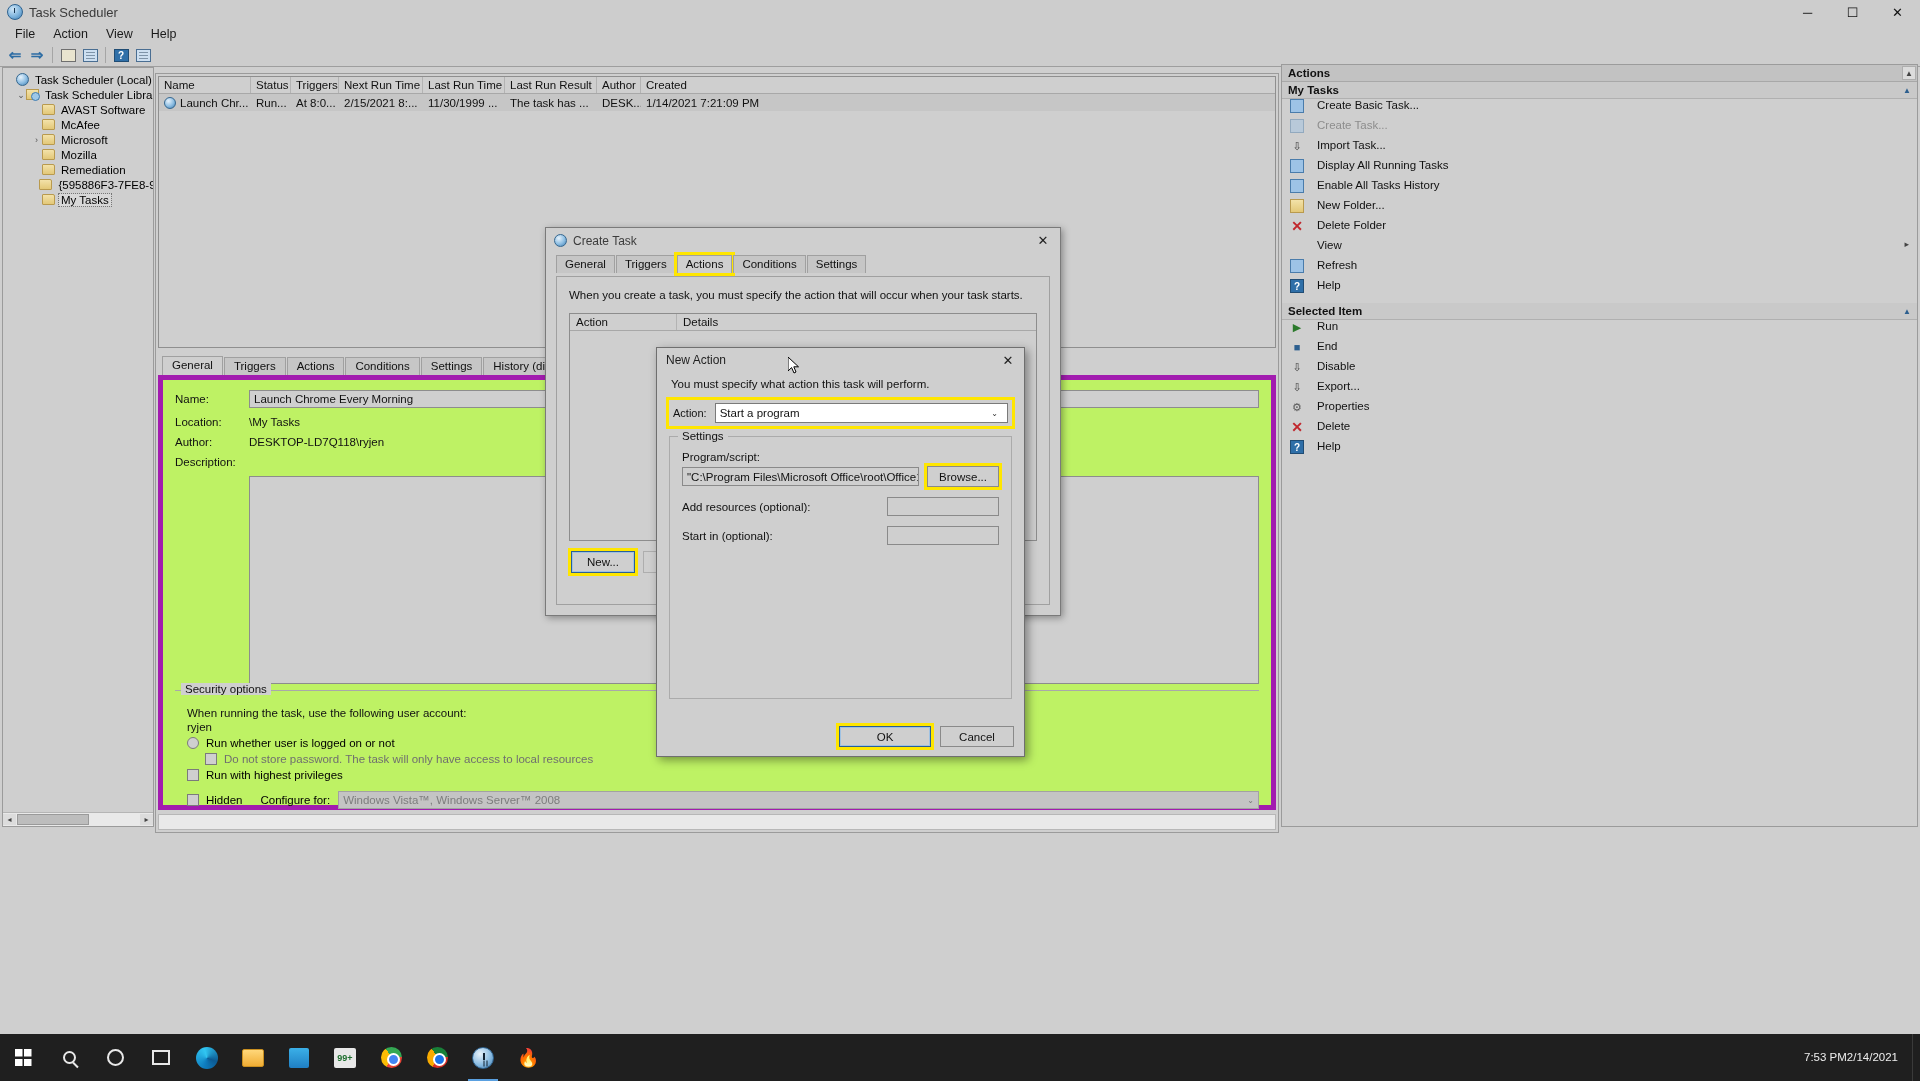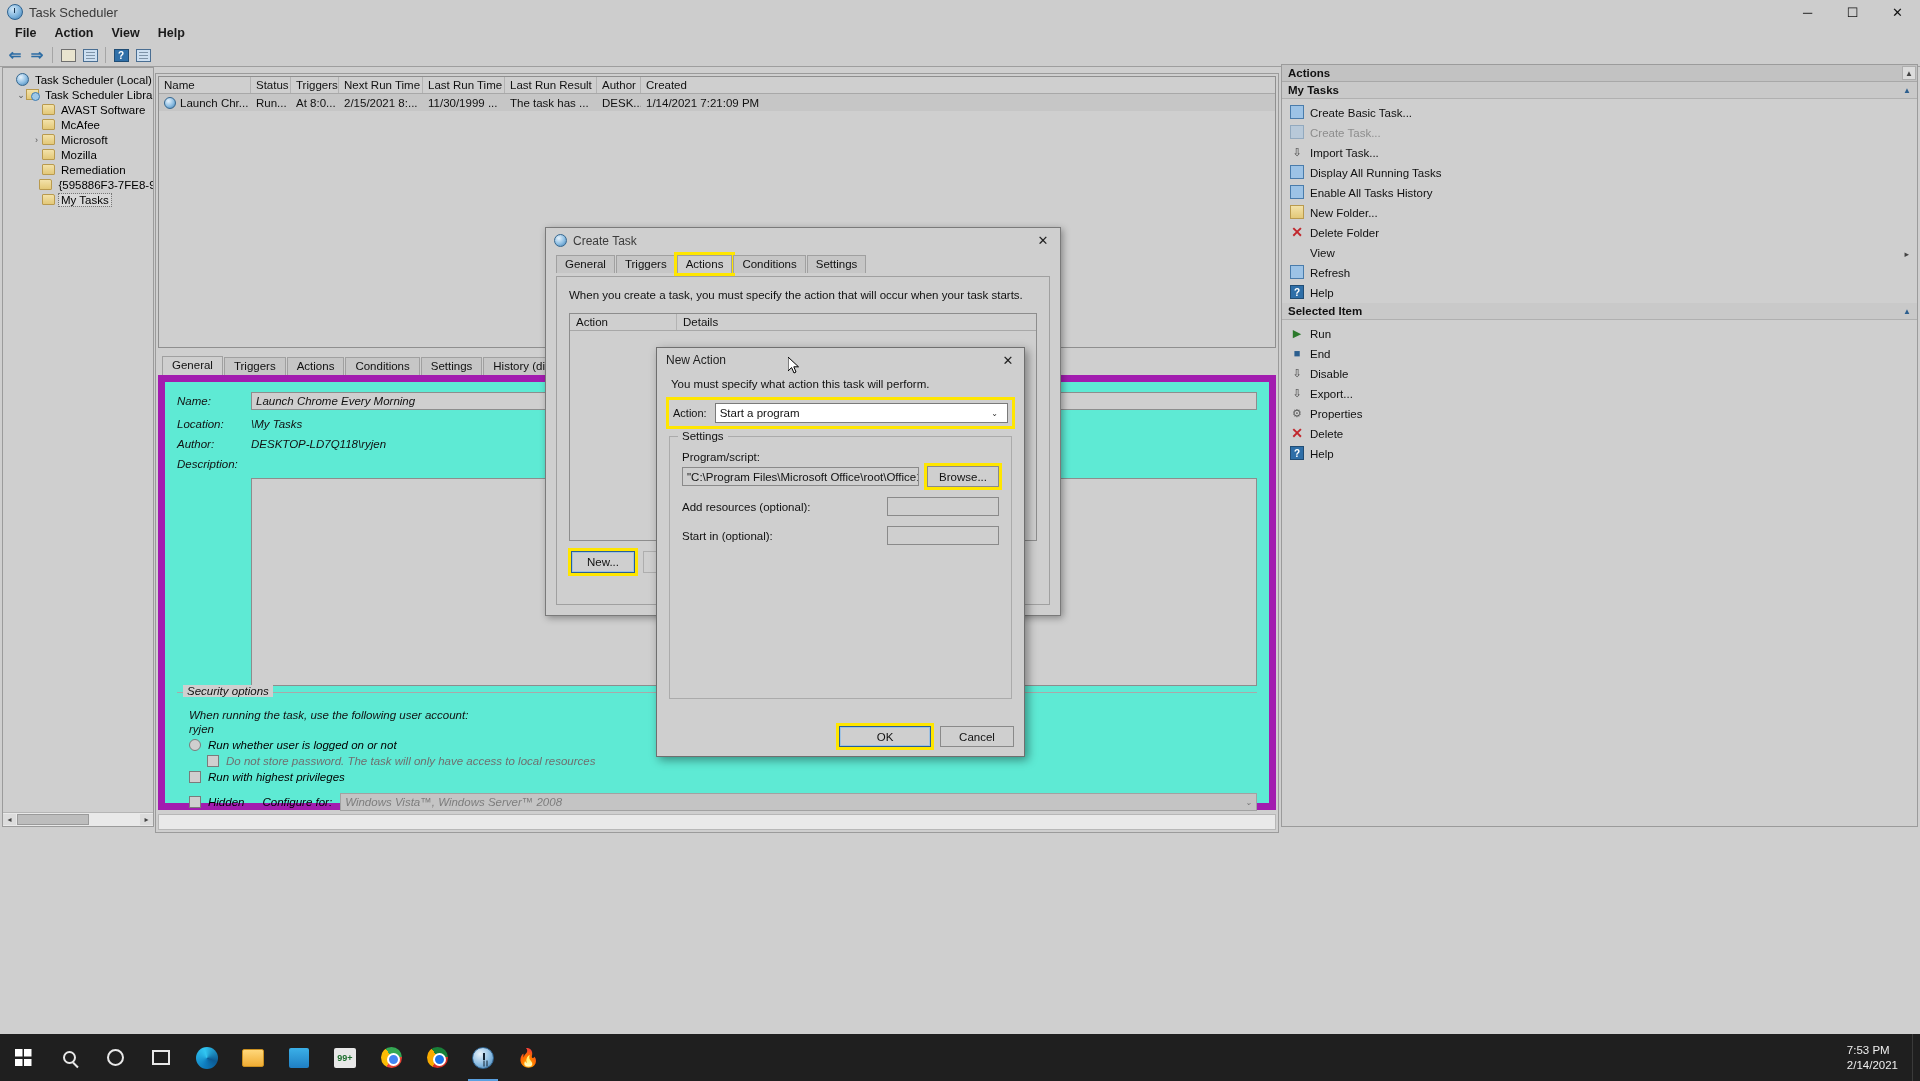--- a/index.html
+++ b/index.html
@@ -39,21 +39,21 @@
   .titlebar .tb-title { font-size: 13px; color: #3a3a3a; }
   .winbtns { position: absolute; right: 0; top: 0; height: 24px; display: flex; }
   .winbtn {
     width: 45px; height: 24px; display: flex; align-items: center; justify-content: center;
     font-size: 13px; color: #111;
   }
 
   
   .menubar {
     position: absolute; left: 0; top: 24px; width: 1920px; height: 20px;
-    background: #cdcdcd; display: flex; align-items: flex-start; padding-left: 6px; font-weight: bold;
+    background: #cdcdcd; display: flex; align-items: center; padding-left: 6px;
   }
   .menubar .mi { padding: 2px 9px; font-size: 12.5px; color: #1a1a1a; }
 
   
   .toolbar {
     position: absolute; left: 0; top: 44px; width: 1920px; height: 23px;
     background: #cdcdcd; display: flex; align-items: center; padding-left: 4px;
     border-bottom: 1px solid #9e9e9e;
   }
   .tbtn { width: 22px; height: 20px; display: flex; align-items: center; justify-content: center; }
@@ -142,22 +142,22 @@
   .detail {
     position: absolute; left: 2px; top: 282px; right: 2px; bottom: 22px;
   }
   .dtabs { display: flex; height: 19px; align-items: flex-end; padding-left: 4px; }
   .dtab {
     font-size: 11.5px; padding: 2px 9px 3px 9px; background: #c6c6c6;
     border: 1px solid #a0a0a0; border-bottom: none; margin-right: 1px; color: #111;
   }
   .dtab.active { background: #cfcfcf; padding-bottom: 4px; position: relative; z-index: 2; }
   .dbody {
-    border: 7px solid #a21caf; background: #5eead4; position: absolute;
-    left: 0; right: 0; top: 19px; bottom: 0; padding: 10px 12px; font-style: italic;
+    border: 5px solid #a21caf; background: #bef264; position: absolute;
+    left: 0; right: 0; top: 19px; bottom: 0; padding: 10px 12px;
   }
   .frow { display: flex; align-items: center; margin-bottom: 8px; }
   .frow .flabel { width: 74px; font-size: 11.5px; color: #111; }
   .finput {
     flex: 1; height: 18px; background: #cfcfcf; border: 1px solid #8d8d8d;
     font-size: 11.5px; padding: 1px 4px; line-height: 15px; color: #111;
   }
   .fplain { font-size: 11.5px; color: #111; }
   .ftextarea {
     height: 208px; background: #cfcfcf; border: 1px solid #8d8d8d; margin-left: 74px;
@@ -202,21 +202,21 @@
     height: 17px; background: #c2c2c2; border-bottom: 1px solid #a8a8a8;
     font-size: 11.5px; font-weight: bold; padding: 2px 6px; color: #111;
   }
   .act-sec {
     height: 17px; background: #c9c9c9; border-bottom: 1px solid #b0b0b0;
     font-size: 11.5px; padding: 2px 6px; display: flex; align-items: center;
     justify-content: space-between; color: #111; font-weight: bold;
   }
   .act-sec .tri { font-size: 8px; color: #2c5f8f; }
   .act-item {
-    height: 20px; display: flex; align-items: flex-end; gap: 6px; padding: 0 8px;
+    height: 20px; display: flex; align-items: flex-start; gap: 13px; padding: 0 8px;
     font-size: 11.5px; color: #111;
   }
   .act-item.disabled { color: #8d8d8d; }
   .act-item .sub { margin-left: auto; font-size: 9px; color: #444; }
   .ai-ico { width: 14px; height: 14px; flex: none; position: relative; }
   .ai-ico.blue { background: #9dc3e6; border: 1px solid #4a7cab; }
   .ai-ico.folder { background: linear-gradient(#f3e2a9, #e3c878); border: 1px solid #b99a4e; }
   .ai-ico.red-x { color: #c1272d; font-size: 14px; font-weight: bold; display:flex;align-items:center;justify-content:center;
     background: none; border: none; }
   .ai-ico.q { background: #2f6fa8; border: 1px solid #204c74; color: #fff; font-size: 10px;
@@ -397,21 +397,21 @@
     background: radial-gradient(circle at 35% 30%, #e7f2fb 0%, #8cbde2 55%, #3f7cb0 100%);
     border: 1px solid #2f6390; position: relative;
   }
   .sched-ico:after {
     content:""; position:absolute; left:10px; top:5px; width:1.5px; height:7px;
     background:#123;
     box-shadow: 0 7px 0 -0.5px #123, 3px 7px 0 -0.5px #123;
   }
   .flame-ico { font-size: 18px; color: #e05b2a; }
   .clock-area {
-    margin-left: auto; display: flex; flex-direction: column; align-items: flex-start;
+    margin-left: auto; display: flex; flex-direction: row; align-items: flex-start;
     justify-content: center; padding-right: 14px; color: #eee; font-size: 11.5px; line-height: 15px;
   }
   .notif-bar {
     width: 8px; height: 47px; background: #1f1f1f; border-left: 1px solid #3a3a3a;
   }
 
   
   .cursor {
     position: absolute; left: 788px; top: 357px; width: 12px; height: 18px;
     pointer-events: none; z-index: 999;

